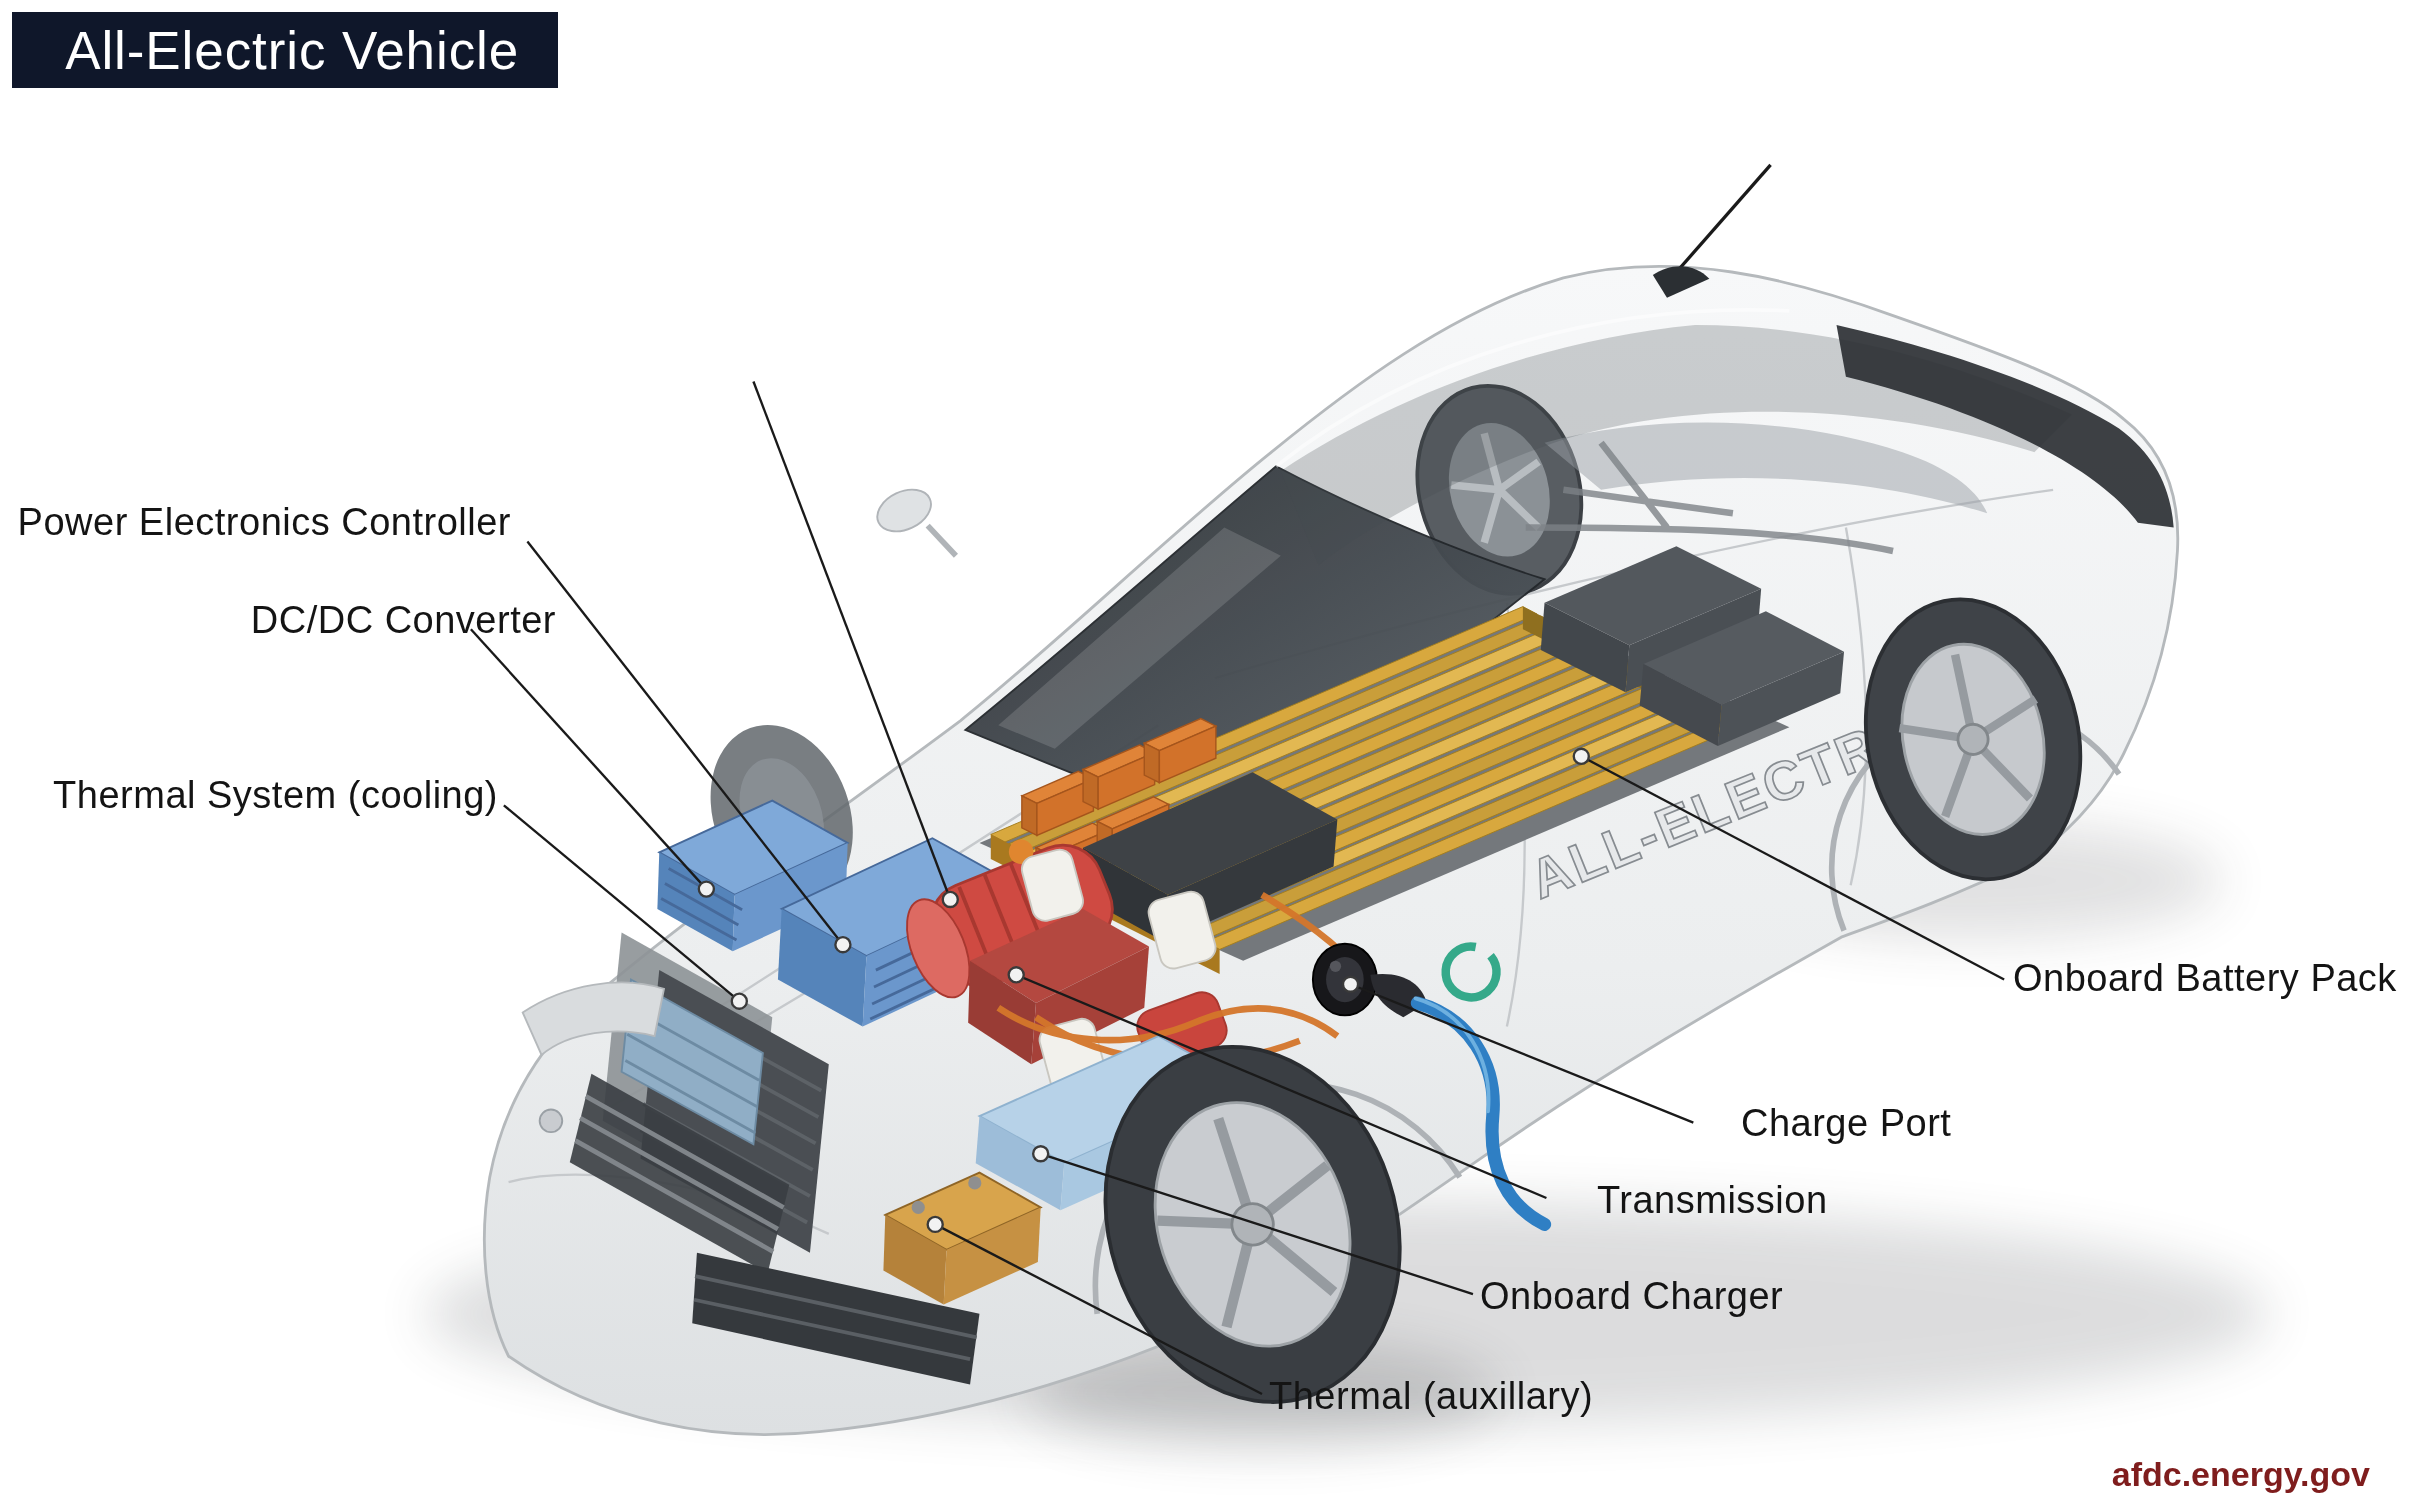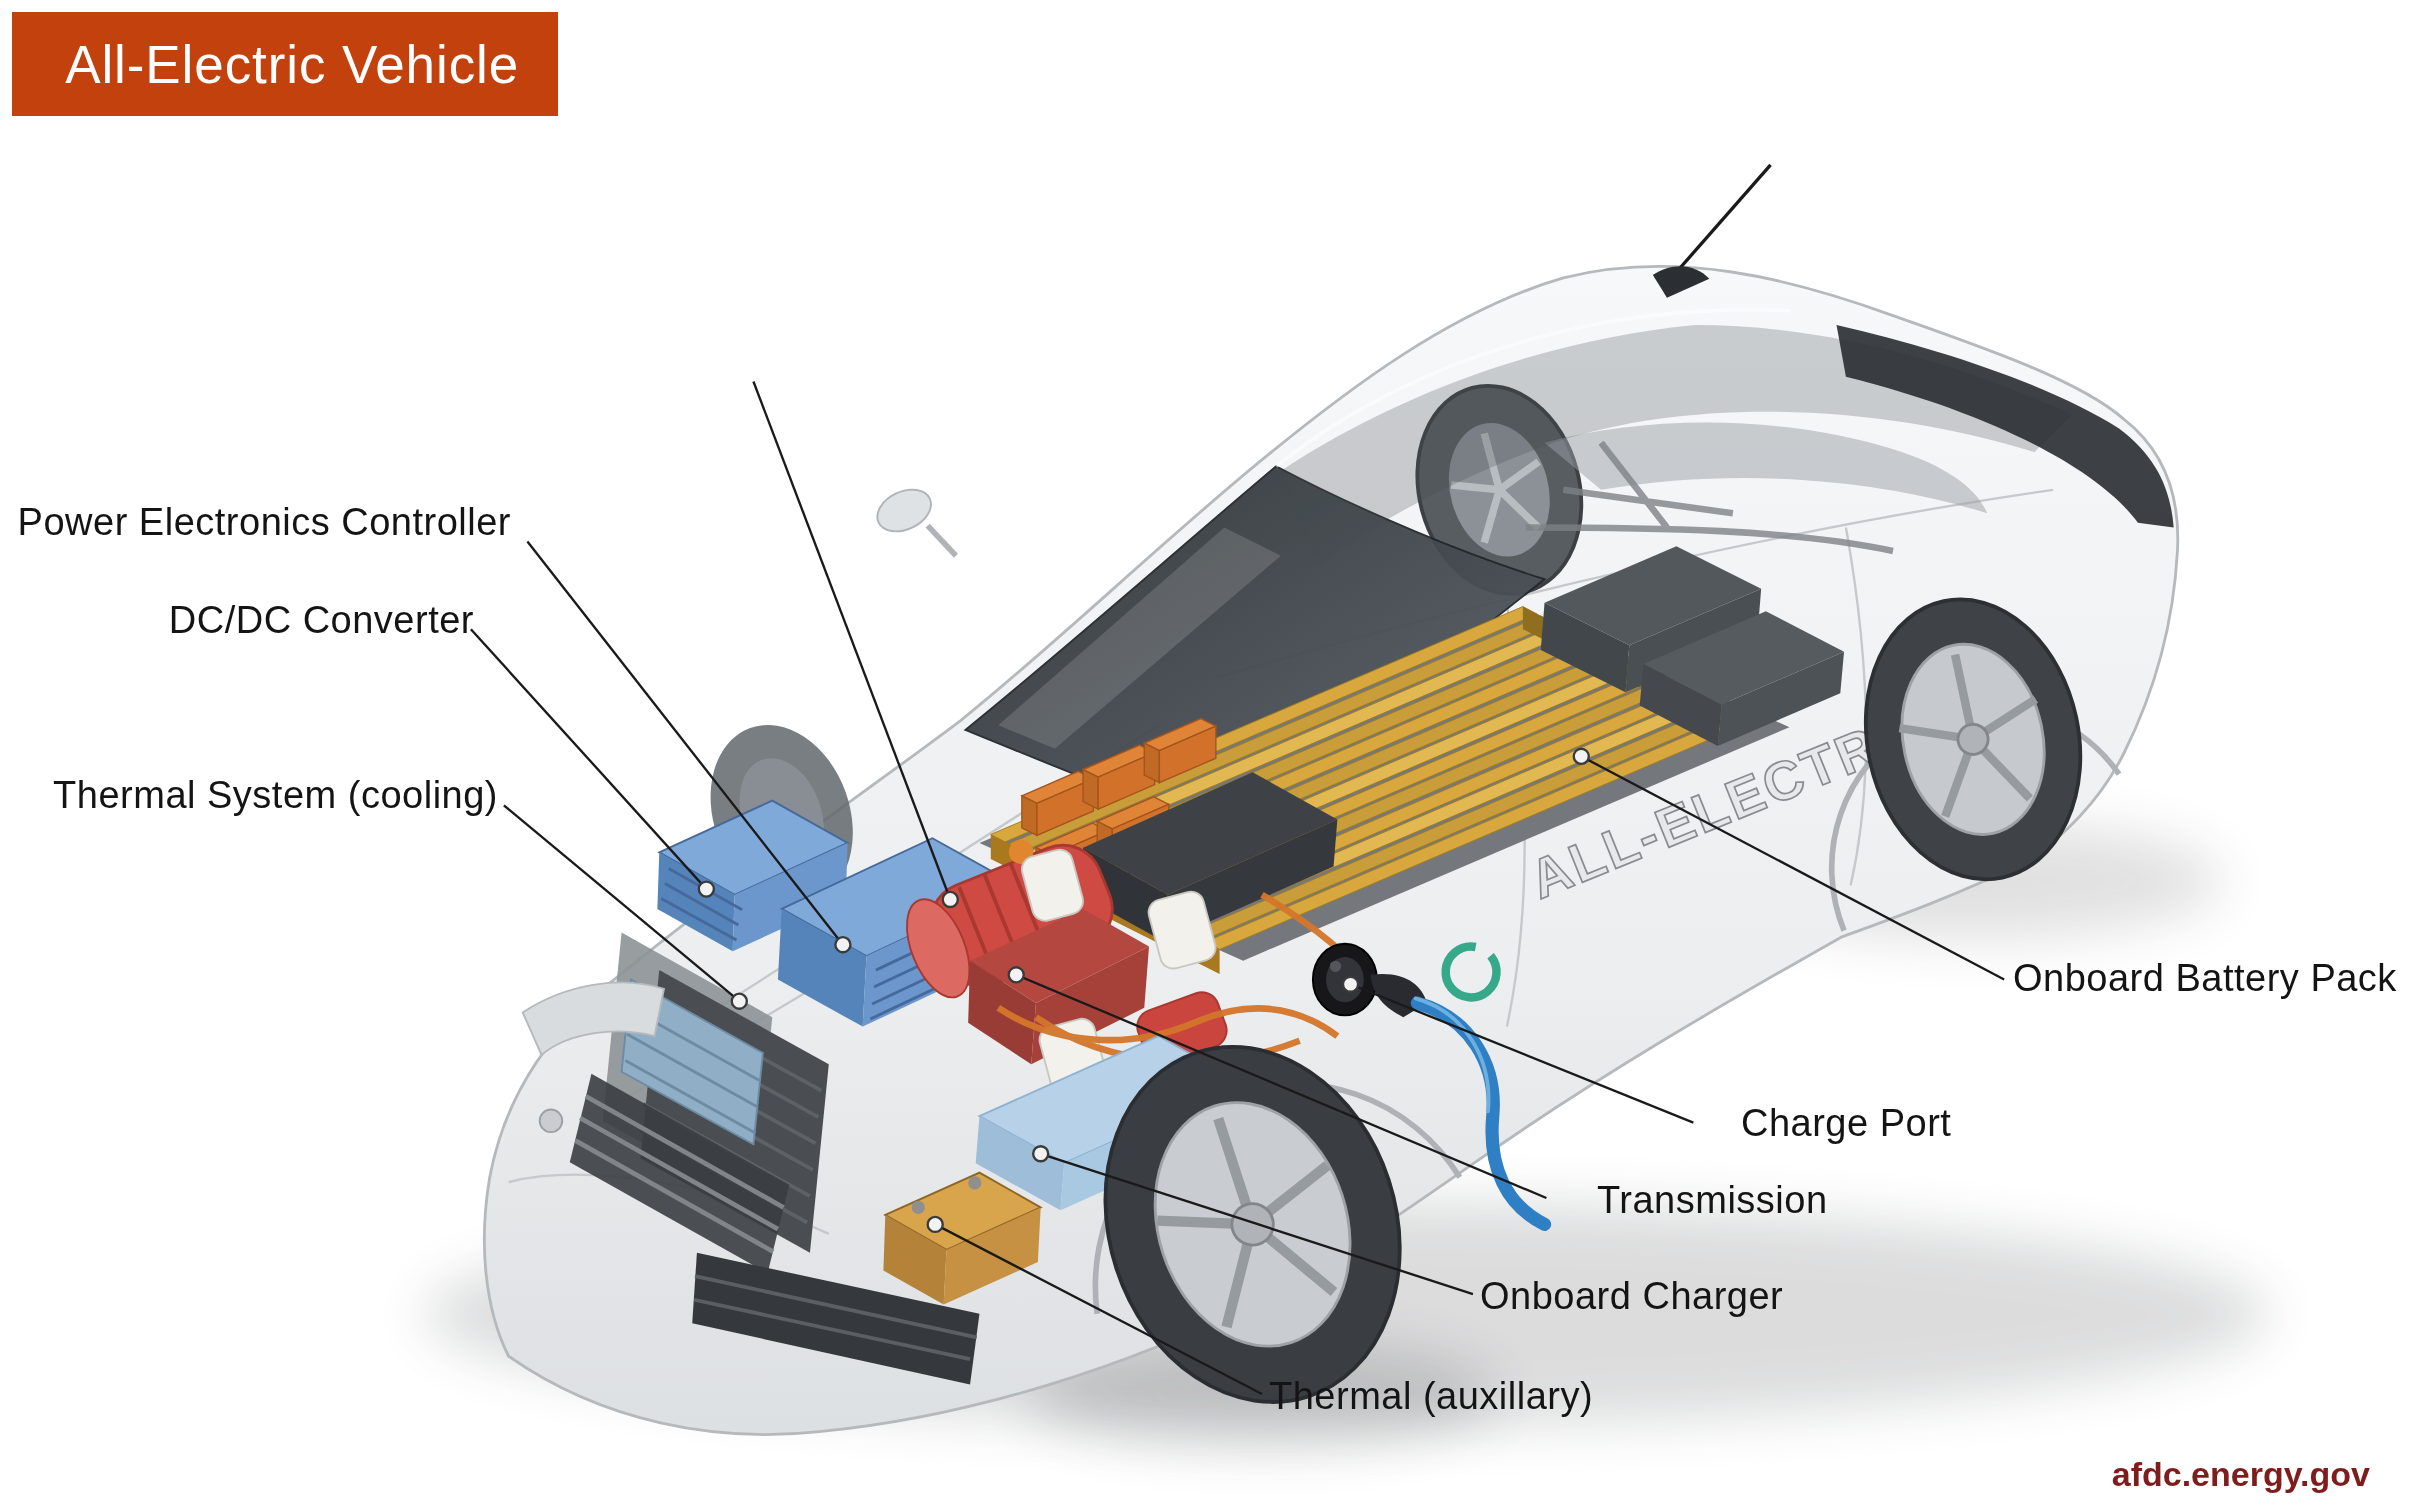--- a/index.html
+++ b/index.html
@@ -1,20 +1,20 @@
 <!DOCTYPE html>
 <html style="font-size:15px"><head>
 <meta charset="utf-8">
 <style>
   html,body{margin:0;padding:0;background:#ffffff;}
   #stage{position:relative;width:2411px;height:1507px;background:#ffffff;overflow:hidden;
          font-family:"Liberation Sans",sans-serif;}
   #car-svg{position:absolute;left:0;top:0;}
-  .title-banner{position:absolute;left:12.2px;top:12.2px;width:546px;height:104px;
-                background:#c2410c;display:flex;align-items:center;}
+  .title-banner{position:absolute;left:12.2px;top:12.2px;width:546px;height:76px;
+                background:#0f172a;display:flex;align-items:center;}
   .title-banner span{color:#ffffff;font-size:53px;font-weight:400;padding-left:53px;letter-spacing:0.9px;}
   .label{position:absolute;font-size:38px;color:#141414;white-space:nowrap;letter-spacing:0.5px;}
   .label.right-align{text-align:right;}
   .footer-source{position:absolute;right:41px;bottom:13px;font-size:34px;color:#7f1d1d;font-weight:bold;}
 </style>
 </head>
 <body>
 
 <div id="stage">
 
@@ -294,21 +294,21 @@
     <circle cx="1105" cy="1225" r="8"></circle>
     <circle cx="993" cy="1300" r="8"></circle>
   </g>
 </svg>
 
   <div class="title-banner">
     <span>All-Electric Vehicle</span>
   </div>
 
   <div class="label right-align" style="right:1900px;top:501px;">Power Electronics Controller</div>
-  <div class="label right-align" style="right:1937px;top:599px;">DC/DC Converter</div>
+  <div class="label right-align" style="right:1855px;top:599px;">DC/DC Converter</div>
   <div class="label right-align" style="right:1913px;top:774px;">Thermal System (cooling)</div>
   <div class="label" style="left:2013px;top:957px;">Onboard Battery Pack</div>
   <div class="label" style="left:1741px;top:1102px;text-align:right;">Charge Port</div>
   <div class="label" style="left:1554px;top:1179px;margin-left:43px;">Transmission</div>
   <div class="label" style="left:1480px;top:1275px;">Onboard Charger</div>
   <div class="label" style="left:1269px;top:1375px;">Thermal (auxillary)</div>
 
   <div class="footer-source">afdc.energy.gov</div>
 </div>
 

